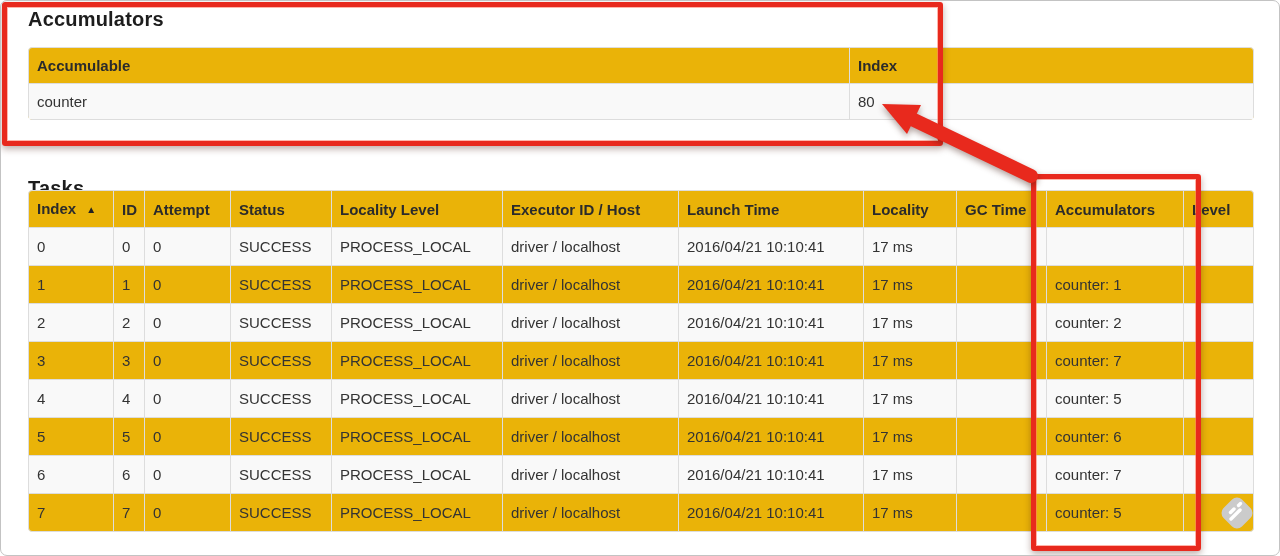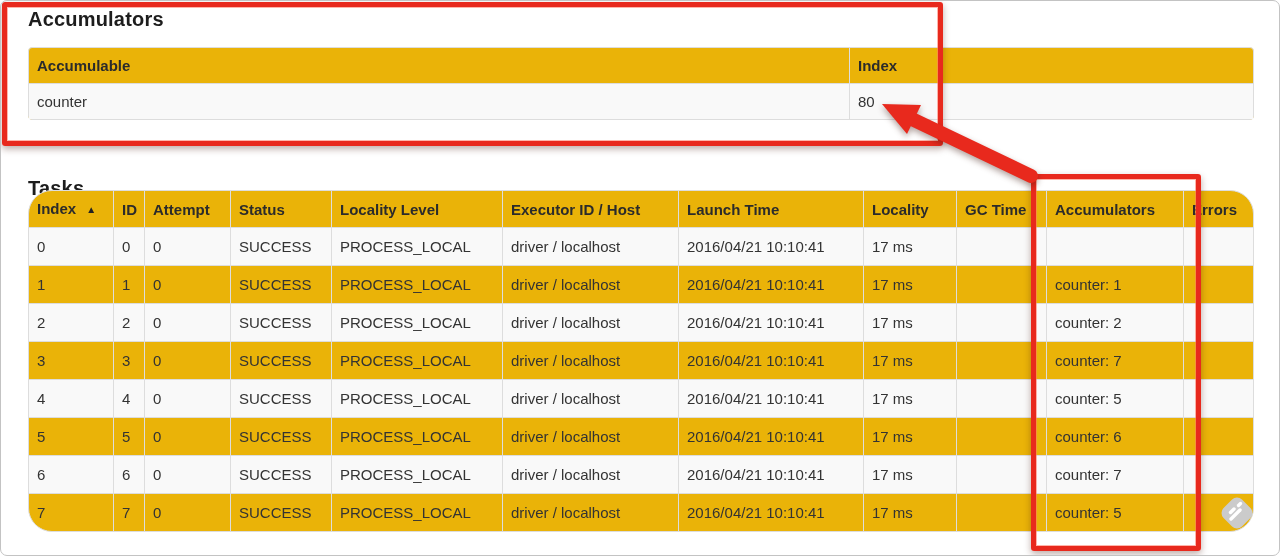--- a/index.html
+++ b/index.html
@@ -48,21 +48,21 @@
     text-align: left;
     white-space: nowrap;
     overflow: hidden;
   }
   table.ui-table th { font-weight: 700; color: #2b2b2b; }
   table.ui-table tr > *:first-child { border-left: none; }
   table.ui-table thead tr:first-child > * { border-top: none; }
   table.ui-table tbody tr:nth-child(odd) { background: #f9f9f9; }
 
   #acc-table { left: 28px; top: 47px; width: 1224px; }
-  #tasks-table { left: 28px; top: 190px; width: 1224px; border-radius: 24px; }
+  #tasks-table { left: 28px; top: 190px; width: 1224px; }
   #tasks-table td { padding: 8px 8px; }
 
   .sort-icon {
     font-size: 10px;
     margin-left: 10px;
     color: #222;
     vertical-align: 1px;
   }
 
   .ann-box {
@@ -132,21 +132,21 @@
         </th>
         <th>ID</th>
         <th>Attempt</th>
         <th>Status</th>
         <th>Locality Level</th>
         <th>Executor ID / Host</th>
         <th>Launch Time</th>
         <th>Locality</th>
         <th>GC Time</th>
         <th>Accumulators</th>
-        <th>Errors</th>
+        <th>Level</th>
       </tr>
     </thead>
     <tbody>
       <tr>
         <td>0</td>
         <td>0</td>
         <td>0</td>
         <td>SUCCESS</td>
         <td>PROCESS_LOCAL</td>
         <td>driver / localhost</td>

